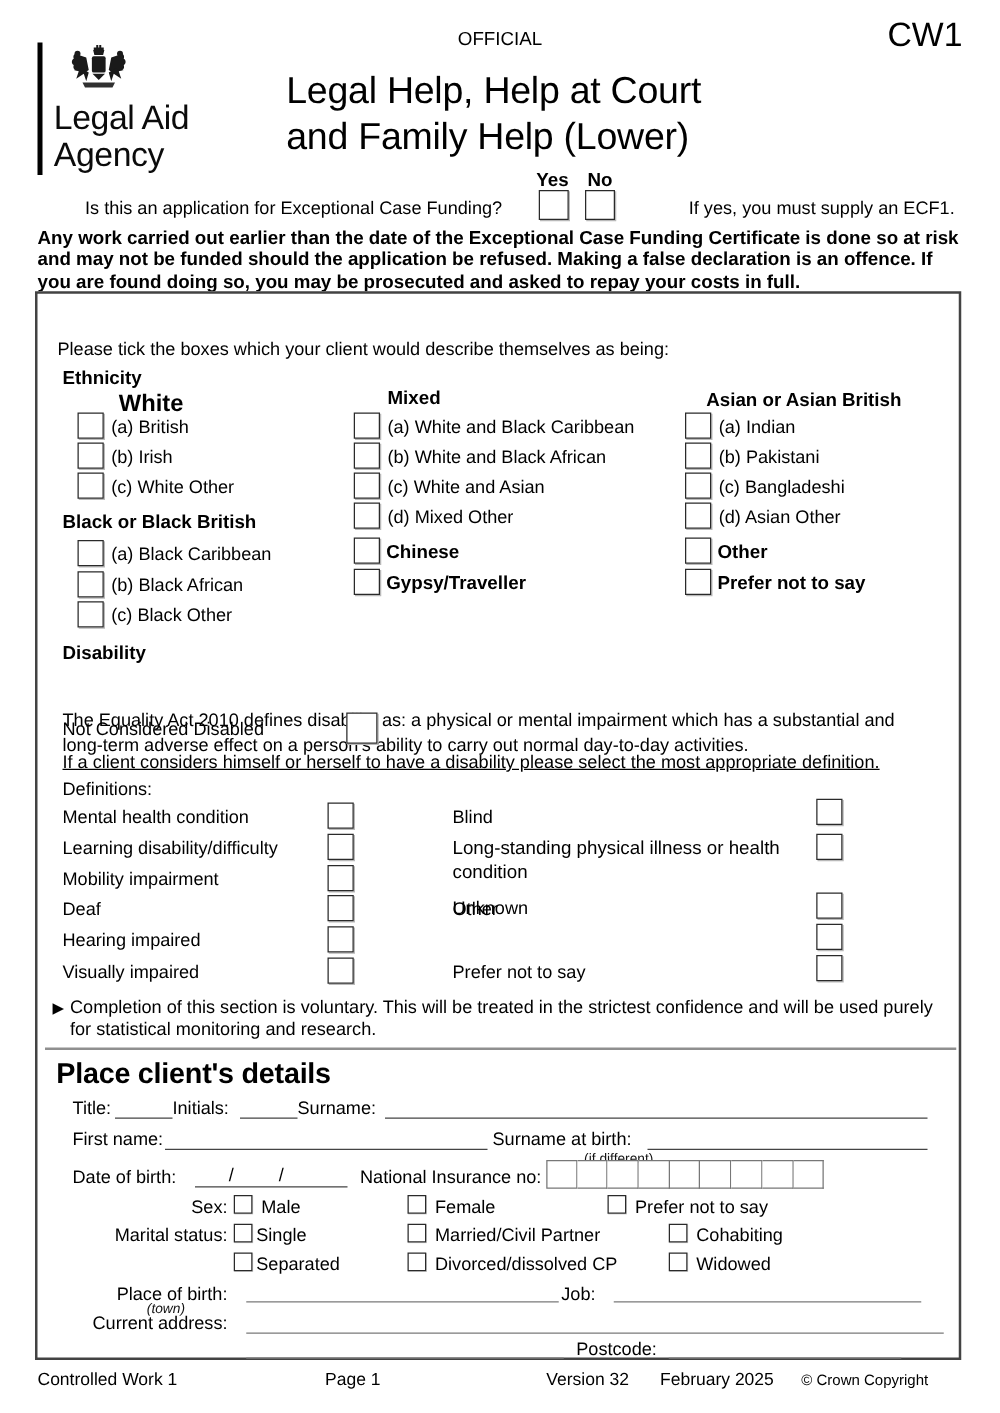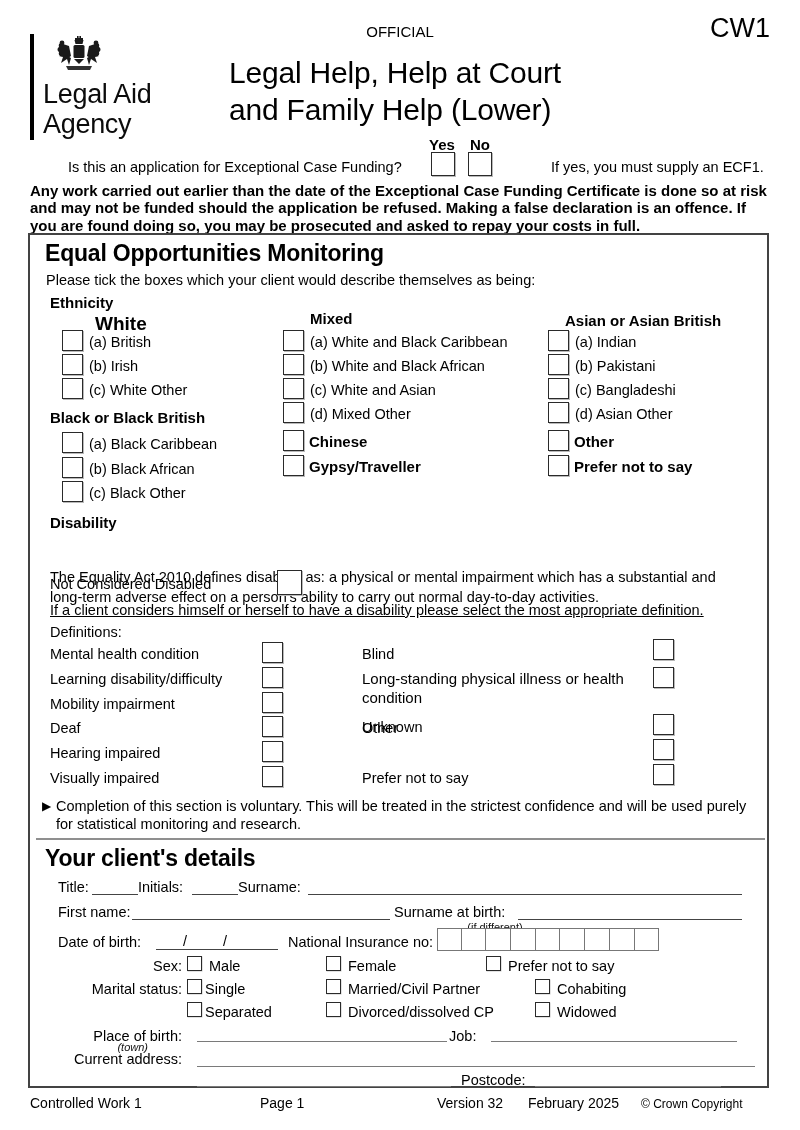--- a/index.html
+++ b/index.html
@@ -79,21 +79,20 @@
 
   <div class="abs t" style="left:68px;top:158px;">Is this an application for Exceptional Case Funding?</div>
   <span class="cb cb-lg" style="left:431px;top:152px;"></span>
   <span class="cb cb-lg" style="left:468px;top:152px;"></span>
   <div class="abs t" style="left:513px;top:158px;margin-left:38px;">If yes, you must supply an ECF1.</div>
 
   <div class="abs warn wrap" style="left:30px;top:182px;width:742px;">Any work carried out earlier than the date of the Exceptional Case Funding Certificate is done so at risk and may not be funded should the application be refused. Making a false declaration is an offence. If you are found doing so, you may be prosecuted and asked to repay your costs in full.</div>
 
   <div class="mainbox">
 
-    <div class="abs sec-title" style="left:15px;top:5px;">Equal Opportunities Monitoring</div>
     <div class="abs t" style="left:16px;top:36px;">Please tick the boxes which your client would describe themselves as being:</div>
     <div class="abs t b" style="left:20px;top:59px;font-size:15px;">Ethnicity</div>
 
     <div class="abs t b" style="left:65px;top:77px;font-size:19px;">White</div>
     <div class="abs t b" style="left:280px;top:75px;font-size:15px;">Mixed</div>
     <div class="abs t b" style="left:535px;top:77px;font-size:15px;">Asian or Asian British</div>
 
     <span class="cb" style="left:32px;top:95px;"></span>
     <div class="abs t" style="left:59px;top:98px;">(a) British</div>
     <span class="cb" style="left:32px;top:119px;"></span>
@@ -166,21 +165,21 @@
     <div class="abs t" style="left:332px;top:483px;">Unknown</div>
     <span class="cb" style="left:623px;top:504px;"></span>
     <div class="abs t" style="left:332px;top:534px;">Prefer not to say</div>
     <span class="cb" style="left:623px;top:529px;"></span>
 
     <span class="abs bullet" style="left:12px;top:564px;">▶</span>
     <div class="abs t wrap" style="left:26px;top:562px;width:706px;">Completion of this section is voluntary. This will be treated in the strictest confidence and will be used purely for statistical monitoring and research.</div>
 
     <div class="divider" style="left:6px;top:603px;width:729px;"></div>
 
-    <div class="abs sec-title" style="left:15px;top:610px;">Your client's details</div>
+    <div class="abs sec-title" style="left:15px;top:610px;">Place client's details</div>
 
     <div class="abs t" style="left:28px;top:643px;">Title:</div>
     <div class="fline fline-dark" style="left:62px;top:659px;width:46px;"></div>
     <div class="abs t" style="left:108px;top:643px;">Initials:</div>
     <div class="fline fline-dark" style="left:162px;top:659px;width:46px;"></div>
     <div class="abs t" style="left:208px;top:643px;">Surname:</div>
     <div class="fline fline-dark" style="left:278px;top:659px;width:434px;"></div>
 
     <div class="abs t" style="left:28px;top:668px;">First name:</div>
     <div class="fline fline-dark" style="left:102px;top:684px;width:258px;"></div>

